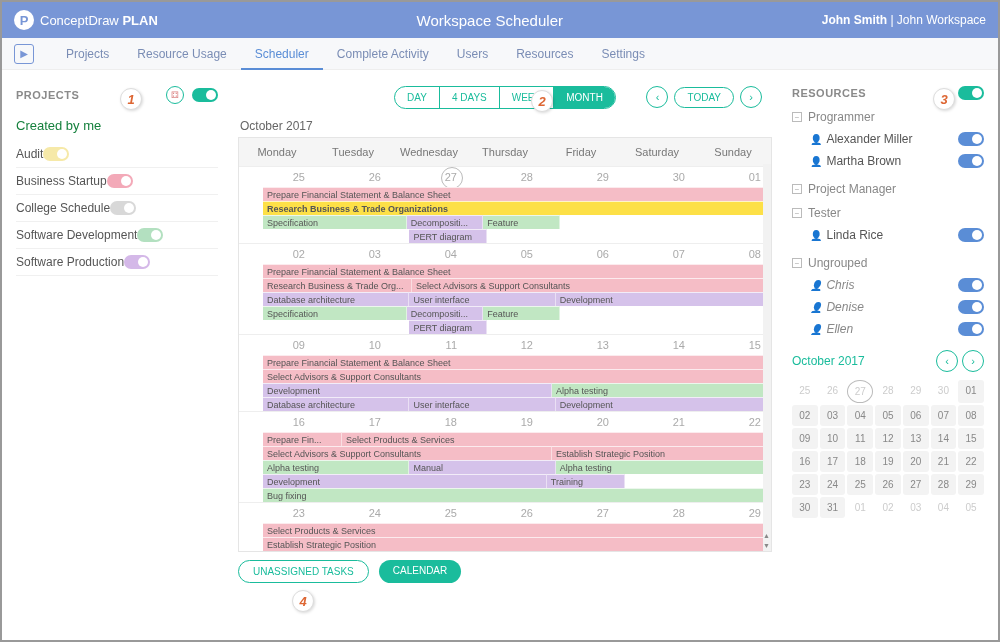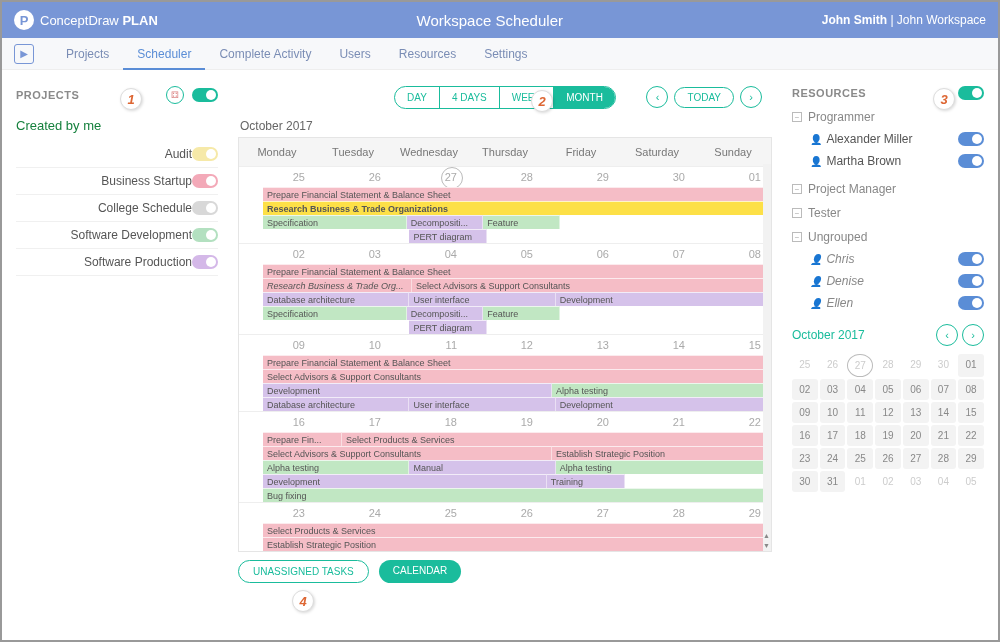--- a/index.html
+++ b/index.html
@@ -20,21 +20,21 @@
 .toggle { width: 26px; height: 14px; background: #1abc9c; border-radius: 7px; position: relative; display: inline-block; cursor: pointer; }
 .toggle::after { content: ''; position: absolute; width: 10px; height: 10px; background: #fff; border-radius: 50%; top: 2px; right: 2px; }
 .toggle.blue { background: #5a8dd6; }
 .toggle.yellow { background: #f6e9a8; }
 .toggle.pink { background: #f3a9b8; }
 .toggle.grey { background: #d8d8d8; }
 .toggle.green { background: #b3e0c0; }
 .toggle.purple { background: #d4b8e8; }
 .grid-icon { width: 18px; height: 18px; border: 1px solid #1abc9c; border-radius: 50%; display: flex; align-items: center; justify-content: center; color: #d88; font-size: 9px; }
 .subhead { color: #15803d; font-size: 13px; margin: 14px 0 8px; }
-.plist > div { display: flex; justify-content: flex-end; align-items: center; padding: 6px 0; border-bottom: 1px solid #f0f0f0; font-size: 12px; color: #555; }
+.plist > div { display: flex; justify-content: flex-start; align-items: center; padding: 6px 0; border-bottom: 1px solid #f0f0f0; font-size: 12px; color: #555; }
 .center { flex: 1; padding: 16px 6px 10px 6px; position: relative; }
 .view-switch { display: flex; justify-content: center; align-items: center; gap: 0; position:relative; }
 .vsgroup { display: flex; border: 1px solid #1abc9c; border-radius: 14px; overflow: hidden; font-size: 10px; }
 .vsgroup span { padding: 5px 12px; color: #1abc9c; border-right: 1px solid #1abc9c; cursor: pointer; }
 .vsgroup span:last-child { border-right: none; }
 .vsgroup span.active { background: #1abc9c; color: #fff; }
 .navgrp { position: absolute; right: 10px; top: 0; display: flex; align-items: center; gap: 6px; }
 .rbtn { width: 22px; height: 22px; border: 1px solid #1abc9c; border-radius: 50%; display: flex; align-items: center; justify-content: center; color: #1abc9c; font-size: 11px; cursor: pointer; }
 .today-btn { border: 1px solid #1abc9c; border-radius: 11px; color: #1abc9c; font-size: 10px; padding: 4px 12px; cursor: pointer; }
 .monthlbl { font-size: 12px; color: #666; margin: 10px 0 4px 2px; }
@@ -88,20 +88,21 @@
   <div class="title">Workspace Scheduler</div>
   <div class="user">
     <b>John Smith</b> | <span>John Workspace</span>
   </div>
 </div>
 
 <div class="navbar">
   <div class="nav-icon">▶</div>
   <div id="nav-items" style="display:flex;">
       <a>Projects</a>
+      <a>Resource Usage</a>
       <a class="active">Scheduler</a>
       <a>Complete Activity</a>
       <a>Users</a>
       <a>Resources</a>
       <a>Settings</a>
     </div>
 </div>
 
 <div class="main">
   <div class="left">
@@ -201,21 +202,21 @@
               <span>05</span>
               <span>06</span>
               <span>07</span>
               <span>08</span>
             </div>
             <div class="bars">
               <div class="barrow">
                 <div class="seg " style="flex: 7 1 0%; background: rgb(245, 189, 198);">Prepare Financial Statement &amp; Balance Sheet</div>
               </div>
               <div class="barrow">
-                <div class="seg " style="flex: 2 1 0%; background: rgb(245, 189, 198); font-style: italic;">Research Business &amp; Trade Org...</div>
+                <div class="seg " style="flex: 2 1 0%; background: rgb(245, 189, 198);">Research Business &amp; Trade Org...</div>
                 <div class="seg " style="flex: 5 1 0%; background: rgb(245, 189, 198);">Select Advisors &amp; Support Consultants</div>
               </div>
               <div class="barrow">
                 <div class="seg " style="flex: 2 1 0%; background: rgb(213, 194, 234);">Database architecture</div>
                 <div class="seg " style="flex: 2 1 0%; background: rgb(213, 194, 234);">User interface</div>
                 <div class="seg " style="flex: 3 1 0%; background: rgb(213, 194, 234);">Development</div>
               </div>
               <div class="barrow">
                 <div class="seg " style="flex: 2 1 0%; background: rgb(193, 231, 195);">Specification</div>
                 <div class="seg " style="flex: 1 1 0%; background: rgb(213, 194, 234);">Decompositi...</div>
@@ -337,20 +338,24 @@
           <span><span class="person-ic">👤</span><span>Martha Brown</span></span>
           <span class="toggle blue"></span>
         </div>
         <div class="rgroup">
           <span class="sq">−</span>
           <span>Project Manager</span>
         </div>
         <div class="rgroup">
           <span class="sq">−</span>
           <span>Tester</span>
+        </div>
+        <div class="rmember">
+          <span><span class="person-ic">👤</span><span>Linda Rice</span></span>
+          <span class="toggle blue"></span>
         </div>
         <div class="rgroup">
           <span class="sq">−</span>
           <span>Ungrouped</span>
         </div>
         <div class="rmember it">
           <span><span class="person-ic">👤</span><span>Chris</span></span>
           <span class="toggle blue"></span>
         </div>
         <div class="rmember it">

